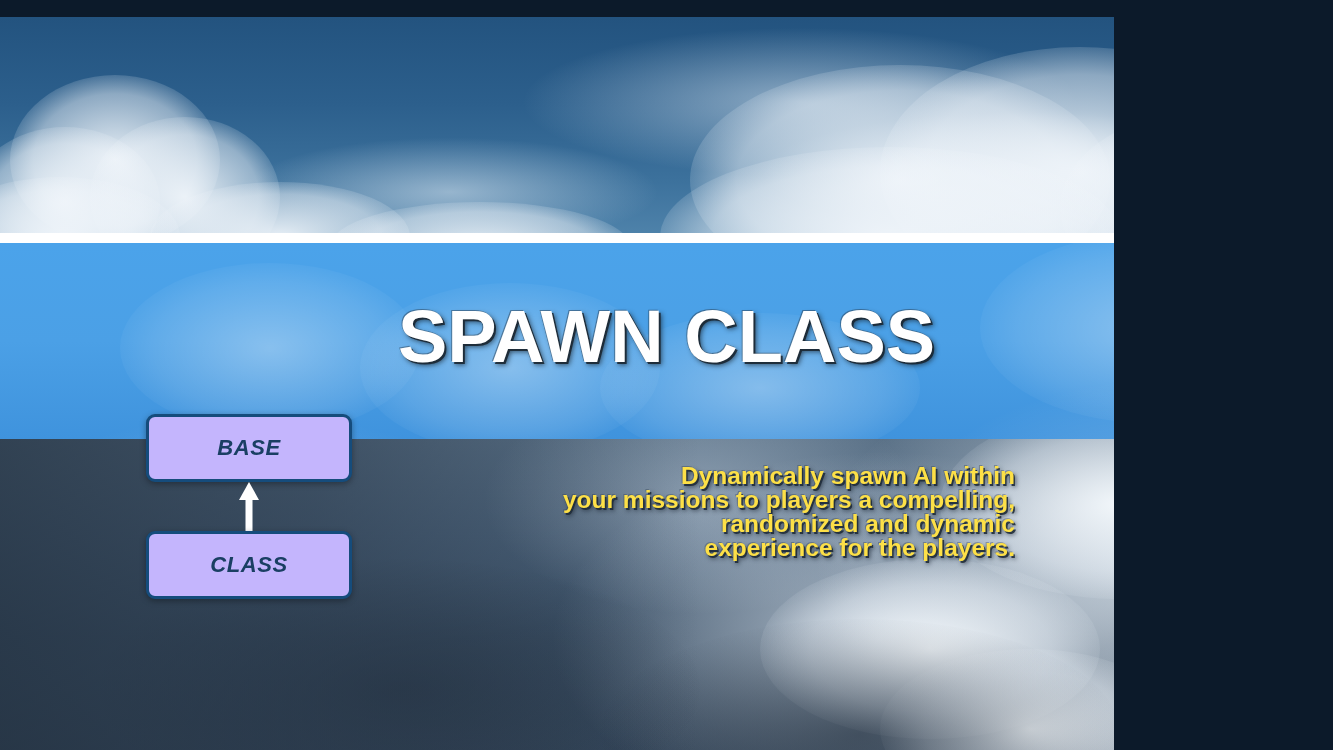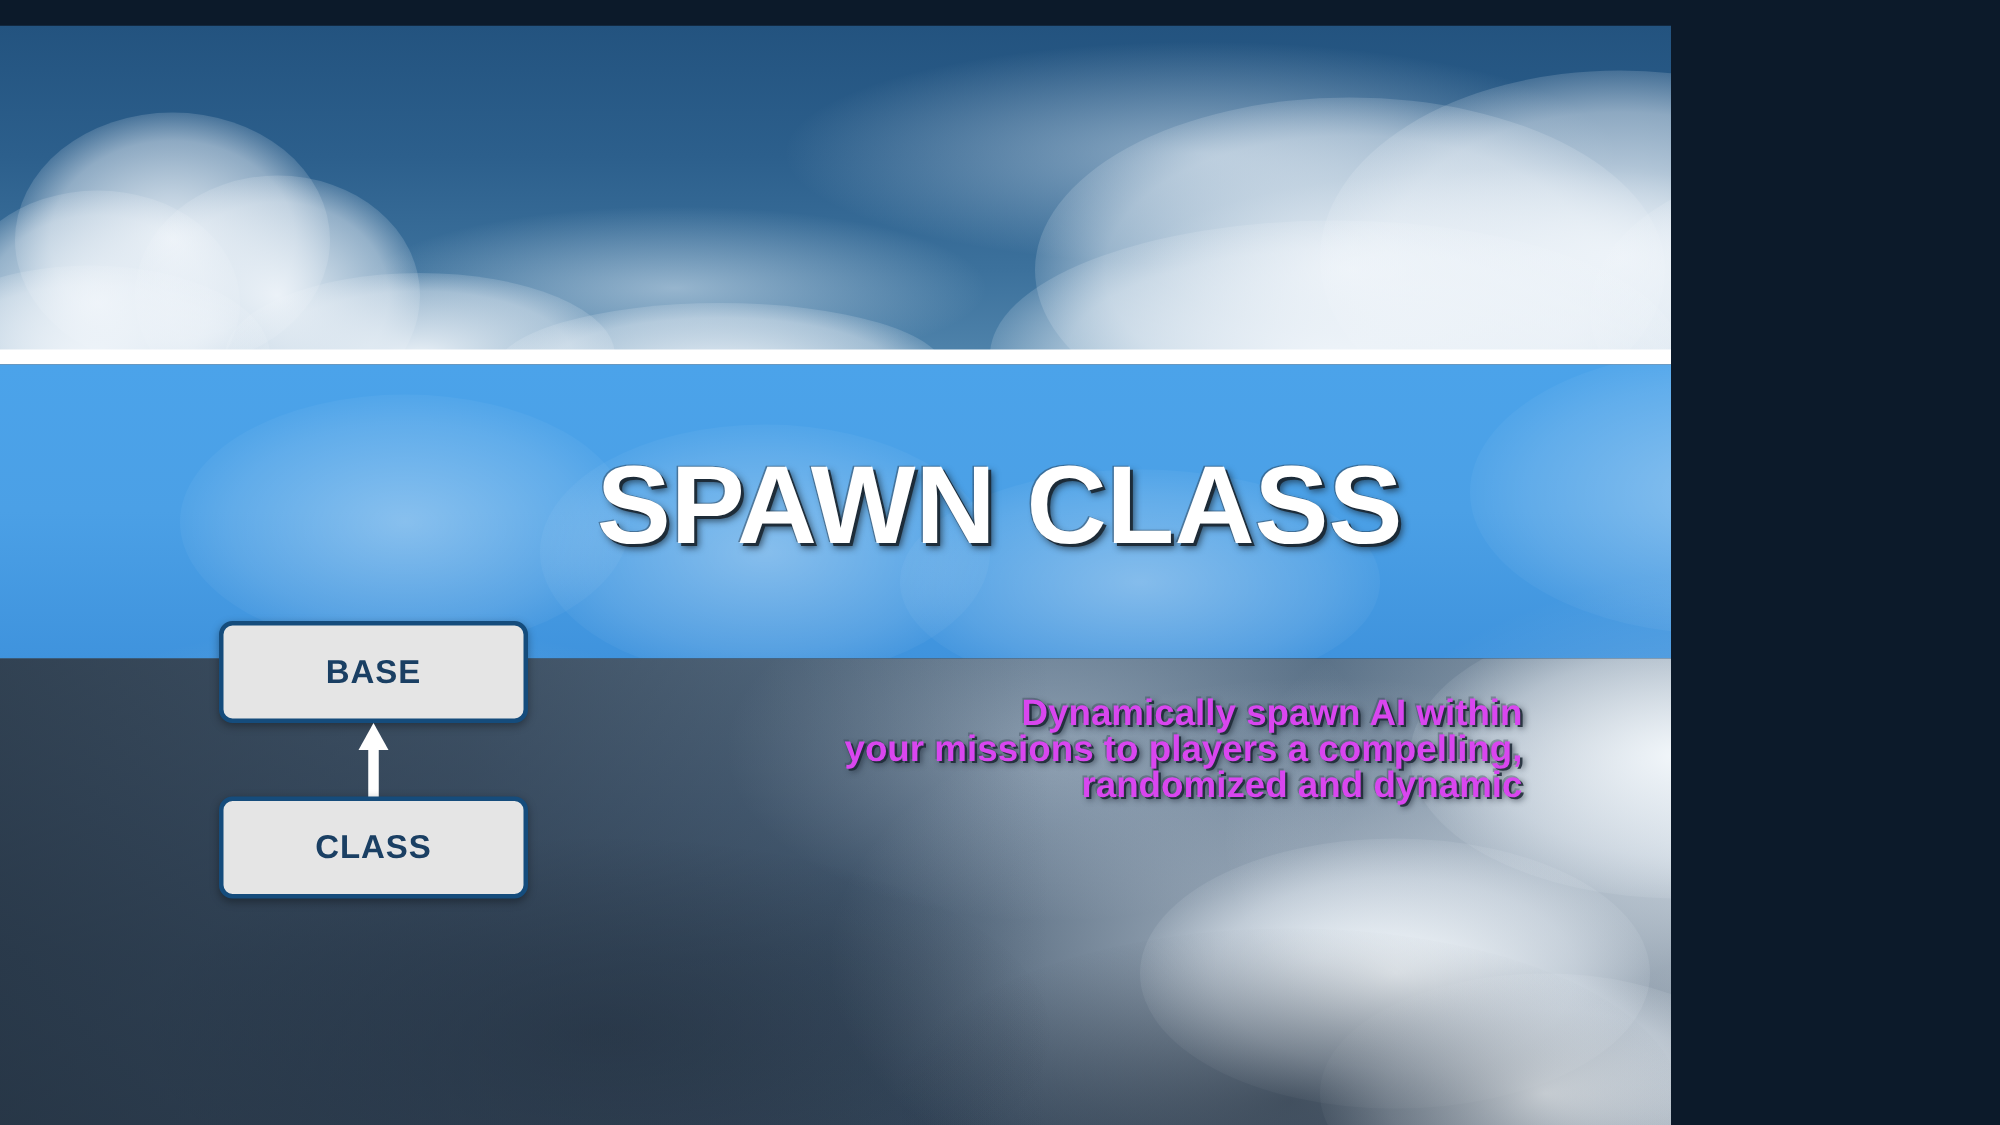--- a/index.html
+++ b/index.html
@@ -89,39 +89,40 @@
     background:radial-gradient(ellipse at center, rgba(248,252,255,.92) 0%, rgba(240,246,252,.45) 50%, rgba(235,243,250,0) 76%);
   }
   .sb-dark {
     position:absolute; border-radius:50%;
     background:radial-gradient(ellipse at center, rgba(30,42,56,.55) 0%, rgba(30,42,56,0) 72%);
   }
 
   
   .node {
     position:absolute;
-    background:#e5e5e5;
+    background:#c4b5fd;
     border:3px solid #154c7c;
     border-radius:9px;
     display:flex; align-items:center; justify-content:center;
     color:#1a3f63;
     font-size:22px; font-weight:700; letter-spacing:.6px;
     box-shadow:0 2px 6px rgba(0,0,0,.35);
+    font-style:italic;
   }
   #node-base  { left:146px; top:397px; width:206px; height:68px; }
   #node-spawn { left:146px; top:514px; width:206px; height:68px; }
 
   .arrow { position:absolute; left:233px; top:465px; width:32px; height:50px; }
 
   
   .desc {
     position:absolute; right:99px; top:447px; width:560px;
     text-align:right;
     font-size:24.5px; font-weight:700; line-height:24px;
-    color:#d946ef;
+    color:#fde047;
     text-shadow:
       1.6px 1.6px 0 rgba(30,42,55,.88),
       2.5px 2.5px 4px rgba(25,35,48,.7),
       -1px -1px 0 rgba(45,60,78,.35);
   }
   .desc .ln { display:block; white-space:nowrap; }
 </style>
 </head>
 <body>
 
@@ -177,15 +178,16 @@
   </svg>
 
   <div id="node-spawn" class="node">
     <span>CLASS</span>
   </div>
 
   <div class="desc">
     <span class="ln">Dynamically spawn AI within</span>
     <span class="ln">your missions to players a compelling,</span>
     <span class="ln">randomized and dynamic</span>
+    <span class="ln">experience for the players.</span>
   </div>
 
 </div>
 
 </body></html>

